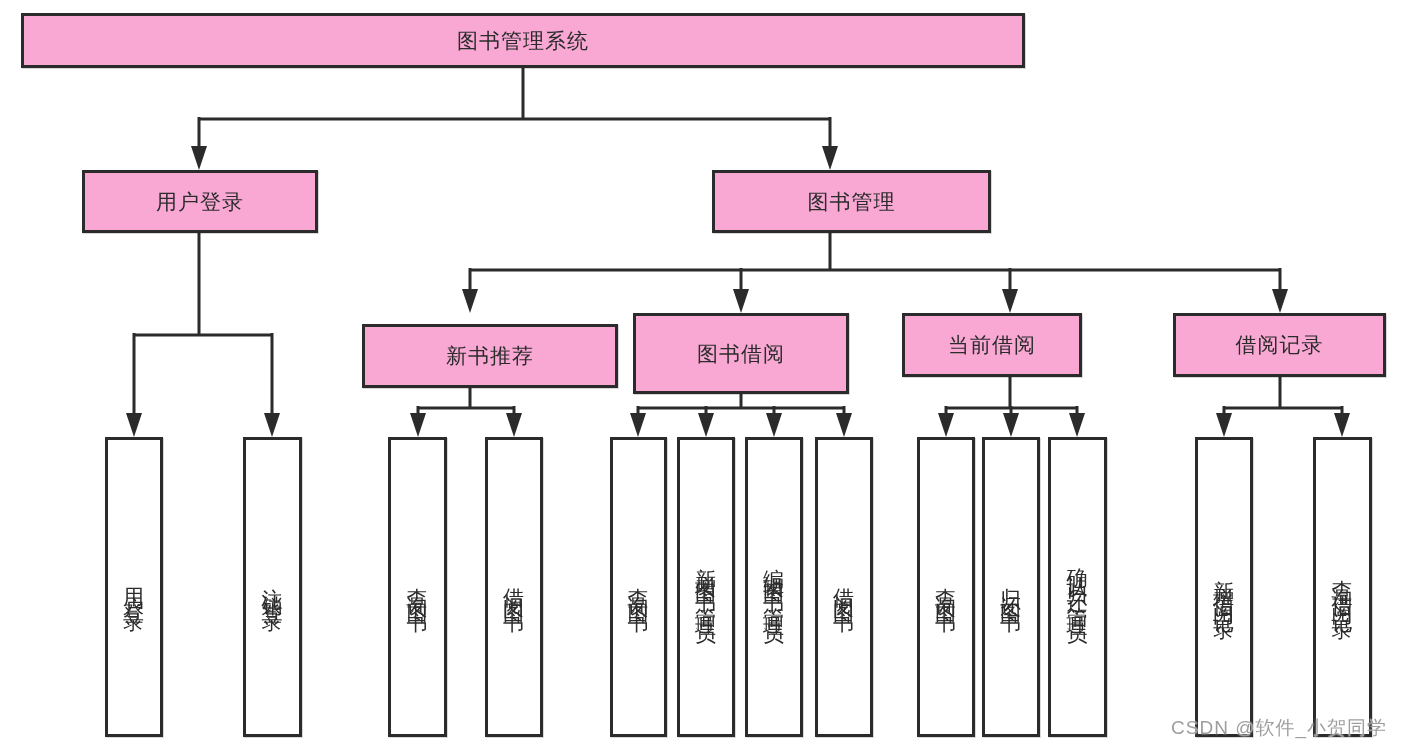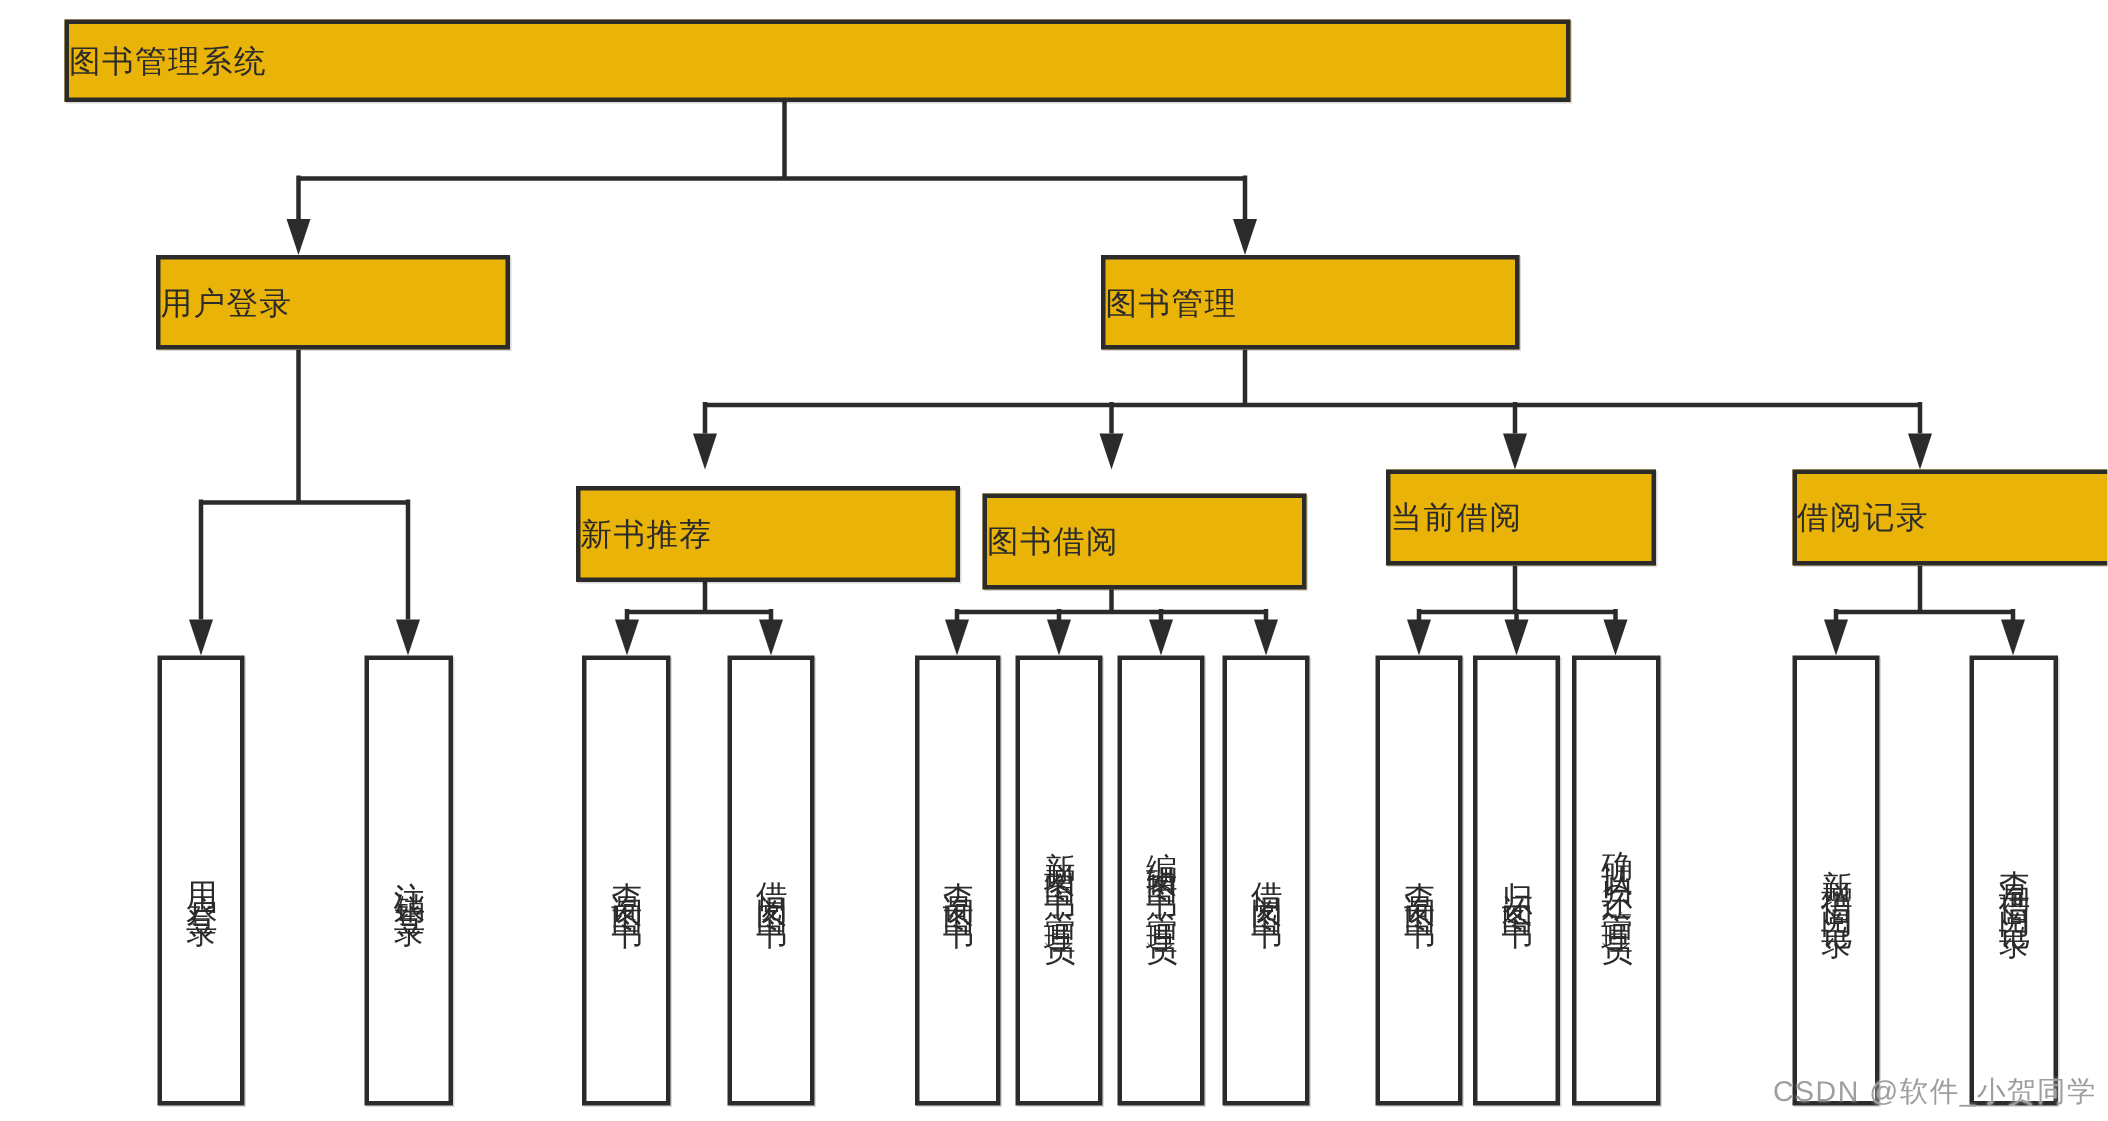--- a/index.html
+++ b/index.html
@@ -9,28 +9,28 @@
     height: 747px;
     background: #ffffff;
     font-family: "Liberation Sans", "DejaVu Sans", sans-serif;
     color: #2b2b2b;
     overflow: hidden;
   }
   #wires { position: absolute; left: 0; top: 0; width: 1405px; height: 747px; }
   .hbox {
     position: absolute;
     border: 3px solid #2b2b2b;
-    background: #eab308;
+    background: #f9a8d4;
     display: flex;
     align-items: center;
+    justify-content: center;
     font-size: 21px;
     letter-spacing: 1px;
     box-sizing: border-box;
     box-shadow: 1px 1px 0 rgba(0,0,0,0.15);
-    margin-left: 22px;
   }
   .vbox {
     position: absolute;
     top: 437px;
     height: 300px;
     border: 3px solid #2b2b2b;
     background: #ffffff;
     display: flex;
     align-items: center;
     justify-content: center;
@@ -40,21 +40,21 @@
   .vtext {
     writing-mode: vertical-rl;
     text-orientation: mixed;
     font-size: 21px;
     line-height: 1;
     letter-spacing: 8px;
     white-space: nowrap;
   }
   .watermark {
     position: absolute;
-    right: 7px;
+    right: 18px;
     bottom: 6px;
     font-size: 19px;
     color: #9e9e9e;
     letter-spacing: 1px;
     text-shadow: 0 0 2px #ffffff;
   }
 </style>
 </head>
 <body>
 
@@ -107,21 +107,21 @@
   <div class="hbox" style="left:82px; top:170px; width:236px; height:63px;">
     <span>用户登录</span>
   </div>
   <div class="hbox" style="left:712px; top:170px; width:279px; height:63px;">
     <span>图书管理</span>
   </div>
 
   <div class="hbox" style="left:362px; top:324px; width:256px; height:64px;">
     <span>新书推荐</span>
   </div>
-  <div class="hbox" style="left:633px; top:329px; width:216px; height:64px;">
+  <div class="hbox" style="left:633px; top:313px; width:216px; height:81px;">
     <span>图书借阅</span>
   </div>
   <div class="hbox" style="left:902px; top:313px; width:180px; height:64px;">
     <span>当前借阅</span>
   </div>
   <div class="hbox" style="left:1173px; top:313px; width:213px; height:64px;">
     <span>借阅记录</span>
   </div>
 
   <div class="vbox" style="left:105px; width:58px;">

